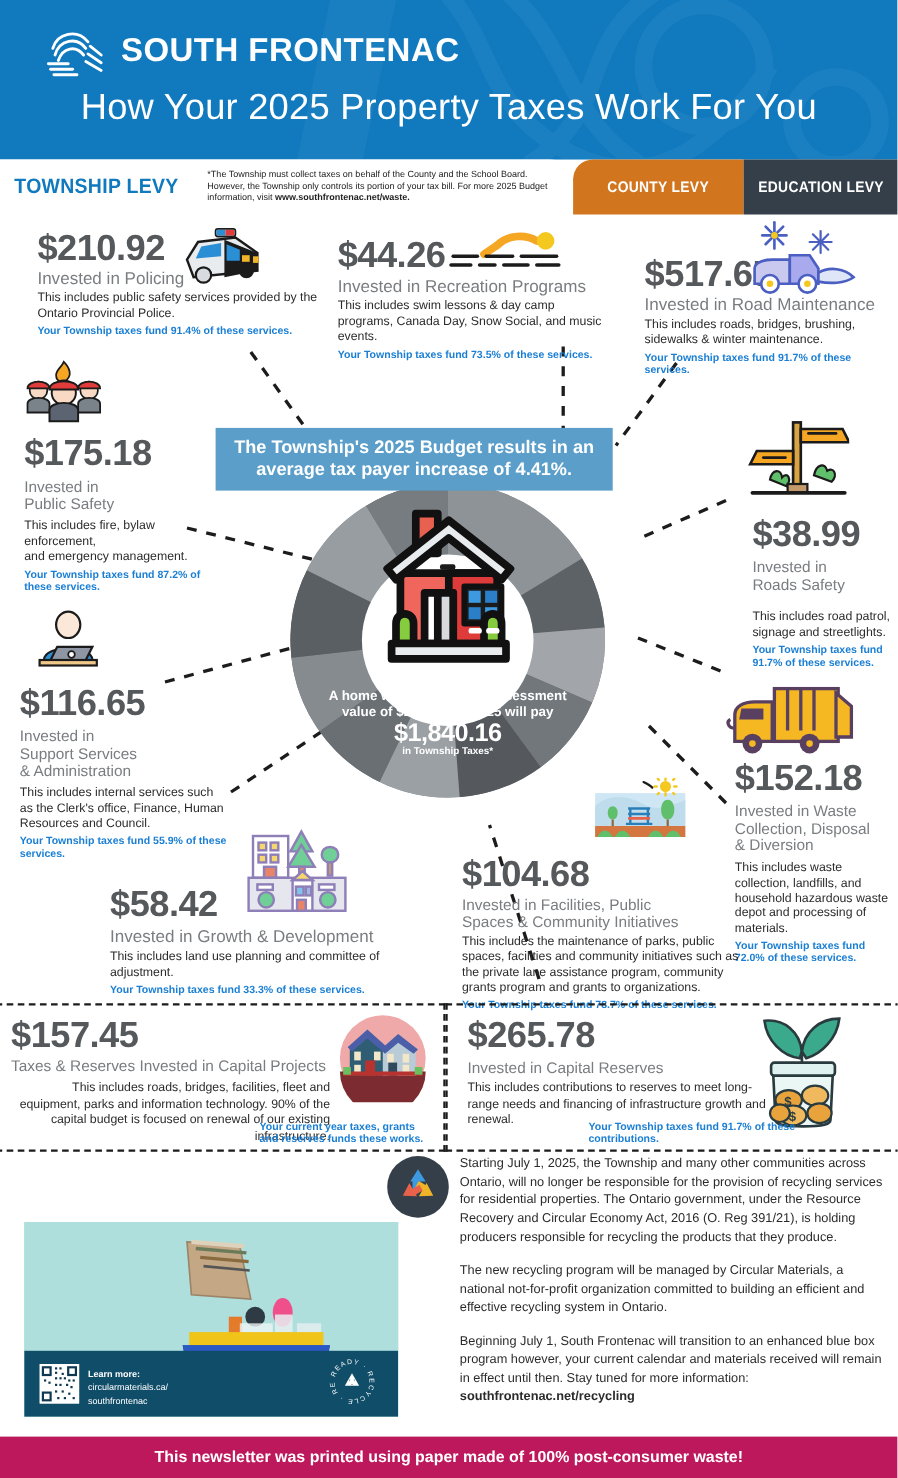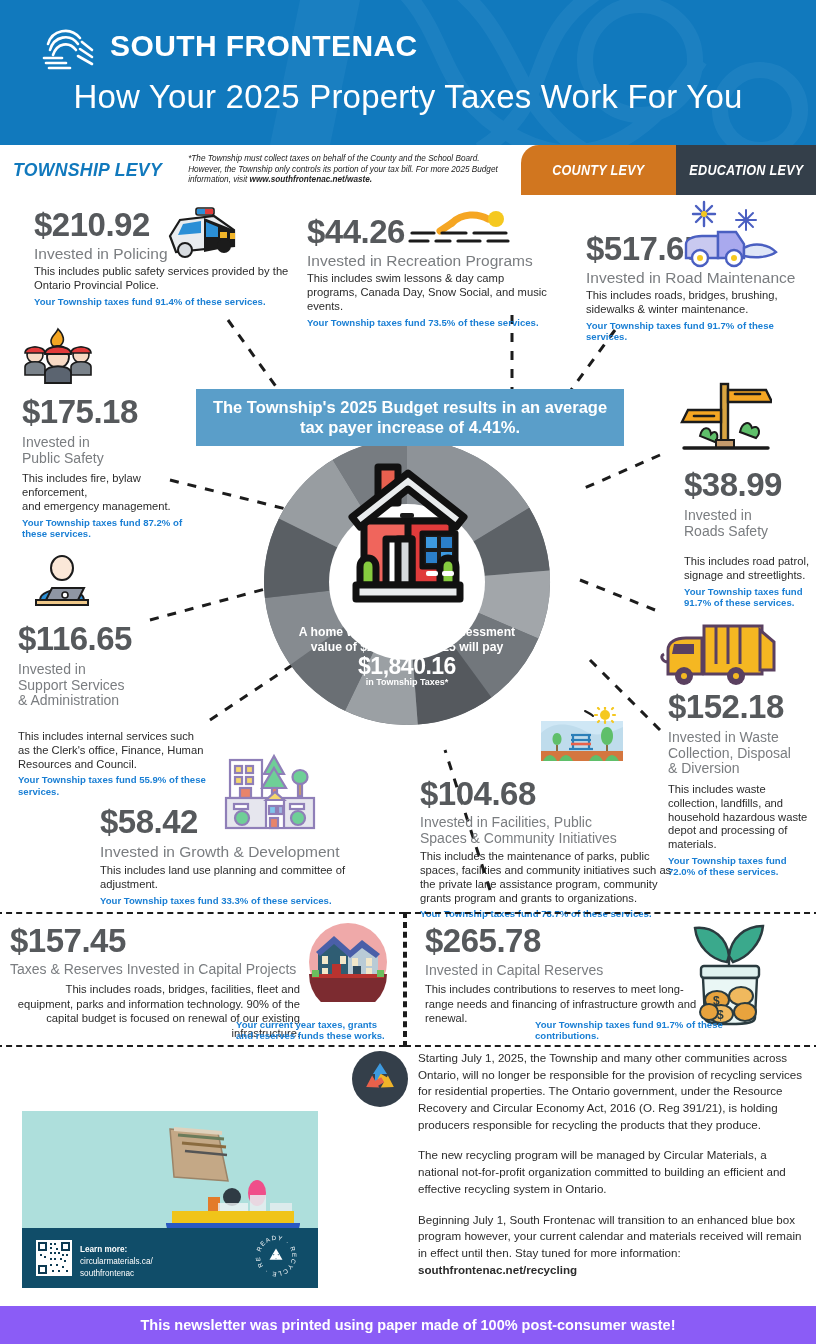--- a/index.html
+++ b/index.html
@@ -22,21 +22,21 @@
   .logo-text {
     color:#fff; font-size:30px; font-weight:bold; letter-spacing:.4px;
     font-family:"Liberation Sans", sans-serif;
   }
   .header-title {
     position:absolute; left:0; top:78px; width:816px; text-align:center;
     color:#fff; font-size:33px; font-weight:normal; letter-spacing:.2px;
   }
 
   
-  .levy-bar { position:absolute; left:0; top:145px; width:699px; height:50px;font-style:italic; }
+  .levy-bar { position:absolute; left:0; top:145px; width:699px; height:50px; }
   .levy-white {
     position:absolute; left:0; top:0; width:525px; height:50px;
     background:#fff; border-radius:0 25px 25px 0;
     display:flex; align-items:center;
   }
   .levy-township {
     color:#1179bd; font-size:19px; font-weight:bold; letter-spacing:.3px;
     padding-left:14px; white-space:nowrap;
     transform:scaleX(.93); transform-origin:left center;
   }
@@ -66,21 +66,21 @@
   .headline { color:#7a7d80; font-weight:normal; line-height:1.12; }
   .hl-18 { font-size:15.5px; }
   .hl-15 { font-size:14px; }
   .body { color:#2b2b2b; font-size:11.2px; line-height:1.23; }
   .fundnote { color:#1a7fd4; font-size:9.6px; font-weight:bold; line-height:1.18; margin-top:3px; }
 
   .blk { position:absolute; }
 
   
   .center-banner {
-    position:absolute; left:196px; top:389px; width:428px; height:57px;
+    position:absolute; left:196px; top:389px; width:361px; height:57px;
     background:#5a9ec9; display:flex; align-items:center; justify-content:center;
     text-align:center; padding:0 10px;
   }
   .center-banner span { color:#fff; font-size:16.5px; font-weight:bold; line-height:1.2; }
 
   
   .donut-wrap { position:absolute; left:237px; top:437px; width:340px; height:290px; }
   .donut { position:absolute; left:0; top:0; }
   .house-icon { position:absolute; left:97px; top:22px; width:148px; height:160px; }
   .circle-caption {
@@ -106,41 +106,41 @@
   }
   .recycle-pill span {
     color:#fff; font-size:19px; font-weight:bold; letter-spacing:.3px;
     padding-left:24px; transform:scaleX(.93); transform-origin:left center;
   }
   .recycle-badge {
     position:absolute; left:352px; top:1051px; width:56px; height:56px;
     border-radius:50%; background:#343f4a; display:flex; align-items:center; justify-content:center;
   }
   .recycle-photo {
-    position:absolute; left:22px; top:1111px; width:296px; height:177px;
+    position:absolute; left:22px; top:1111px; width:340px; height:177px;
     background:#aedfdc; overflow:hidden;
   }
   .photo-band {
     position:absolute; left:0; bottom:0; width:100%; height:60px; background:#104d69;
   }
   .qr { position:absolute; left:14px; bottom:12px; width:36px; height:36px; background:#fff; }
   .qr-lbl { position:absolute; left:58px; bottom:8px; color:#fff; font-size:8.2px; line-height:1.45; }
   .qr-lbl b { font-weight:bold; }
   .ready-seal { position:absolute; right:20px; bottom:10px; width:44px; height:44px; }
   .recycle-text {
     position:absolute; left:418px; top:1050px; width:392px;
     font-size:11.6px; color:#2b2b2b; line-height:1.44;
   }
   .recycle-text p { margin-bottom:14px; }
   .recycle-text b { font-weight:bold; }
 
   
   .footer {
     position:absolute; left:0; top:1306px; width:816px; height:38px;
-    background:#8b5cf6; display:flex; align-items:center; justify-content:center;
+    background:#be185d; display:flex; align-items:center; justify-content:center;
   }
   .footer span { color:#fff; font-size:14.5px; font-weight:bold; }
 </style>
 </head>
 <body>
 
 <div class="page">
 
   <div class="header">
     <svg class="header-pattern" viewBox="0 0 816 145" preserveAspectRatio="none">
@@ -314,21 +314,21 @@
       <path d="M20,48 L52,48 L58,36 L26,36 Z" fill="#8f96a3" stroke="#1b1b1b" stroke-width="2"></path>
       <circle cx="39" cy="43" r="3" fill="#fff" stroke="#1b1b1b" stroke-width="1.6"></circle>
       <rect x="10" y="48" width="52" height="5" fill="#f0c98a" stroke="#1b1b1b" stroke-width="2"></rect>
     </g>
   </svg>
   <div class="blk" style="left:18px; top:622px; width:190px;">
     <div class="amount amt-lg">$116.65</div>
     <div class="headline hl-15" style="margin-top:7px; white-space:pre-line;">Invested in
 Support Services
 &amp; Administration</div>
-    <div class="body" style="margin-top:21px;">This includes internal services such as the Clerk's office, Finance, Human Resources and Council.</div>
+    <div class="body" style="margin-top:6px;">This includes internal services such as the Clerk's office, Finance, Human Resources and Council.</div>
     <div class="fundnote">Your Township taxes fund 55.9% of these services.</div>
   </div>
 
   <svg style="position:absolute; left:680px; top:380px; width:92px; height:82px;" viewBox="0 0 92 82">
     <g>
       <rect x="41" y="4" width="7" height="62" fill="#d9a441" stroke="#1b1b1b" stroke-width="2.4"></rect>
       <path d="M48,10 L86,10 L92,22 L48,22 Z" fill="#f5a623" stroke="#1b1b1b" stroke-width="2.4"></path>
       <path d="M55,14 L80,14" stroke="#1b1b1b" stroke-width="2.6" stroke-linecap="round"></path>
       <path d="M41,30 L8,30 L2,42 L41,42 Z" fill="#f5a623" stroke="#1b1b1b" stroke-width="2.4"></path>
       <path d="M14,36 L34,36" stroke="#1b1b1b" stroke-width="2.6" stroke-linecap="round"></path>

